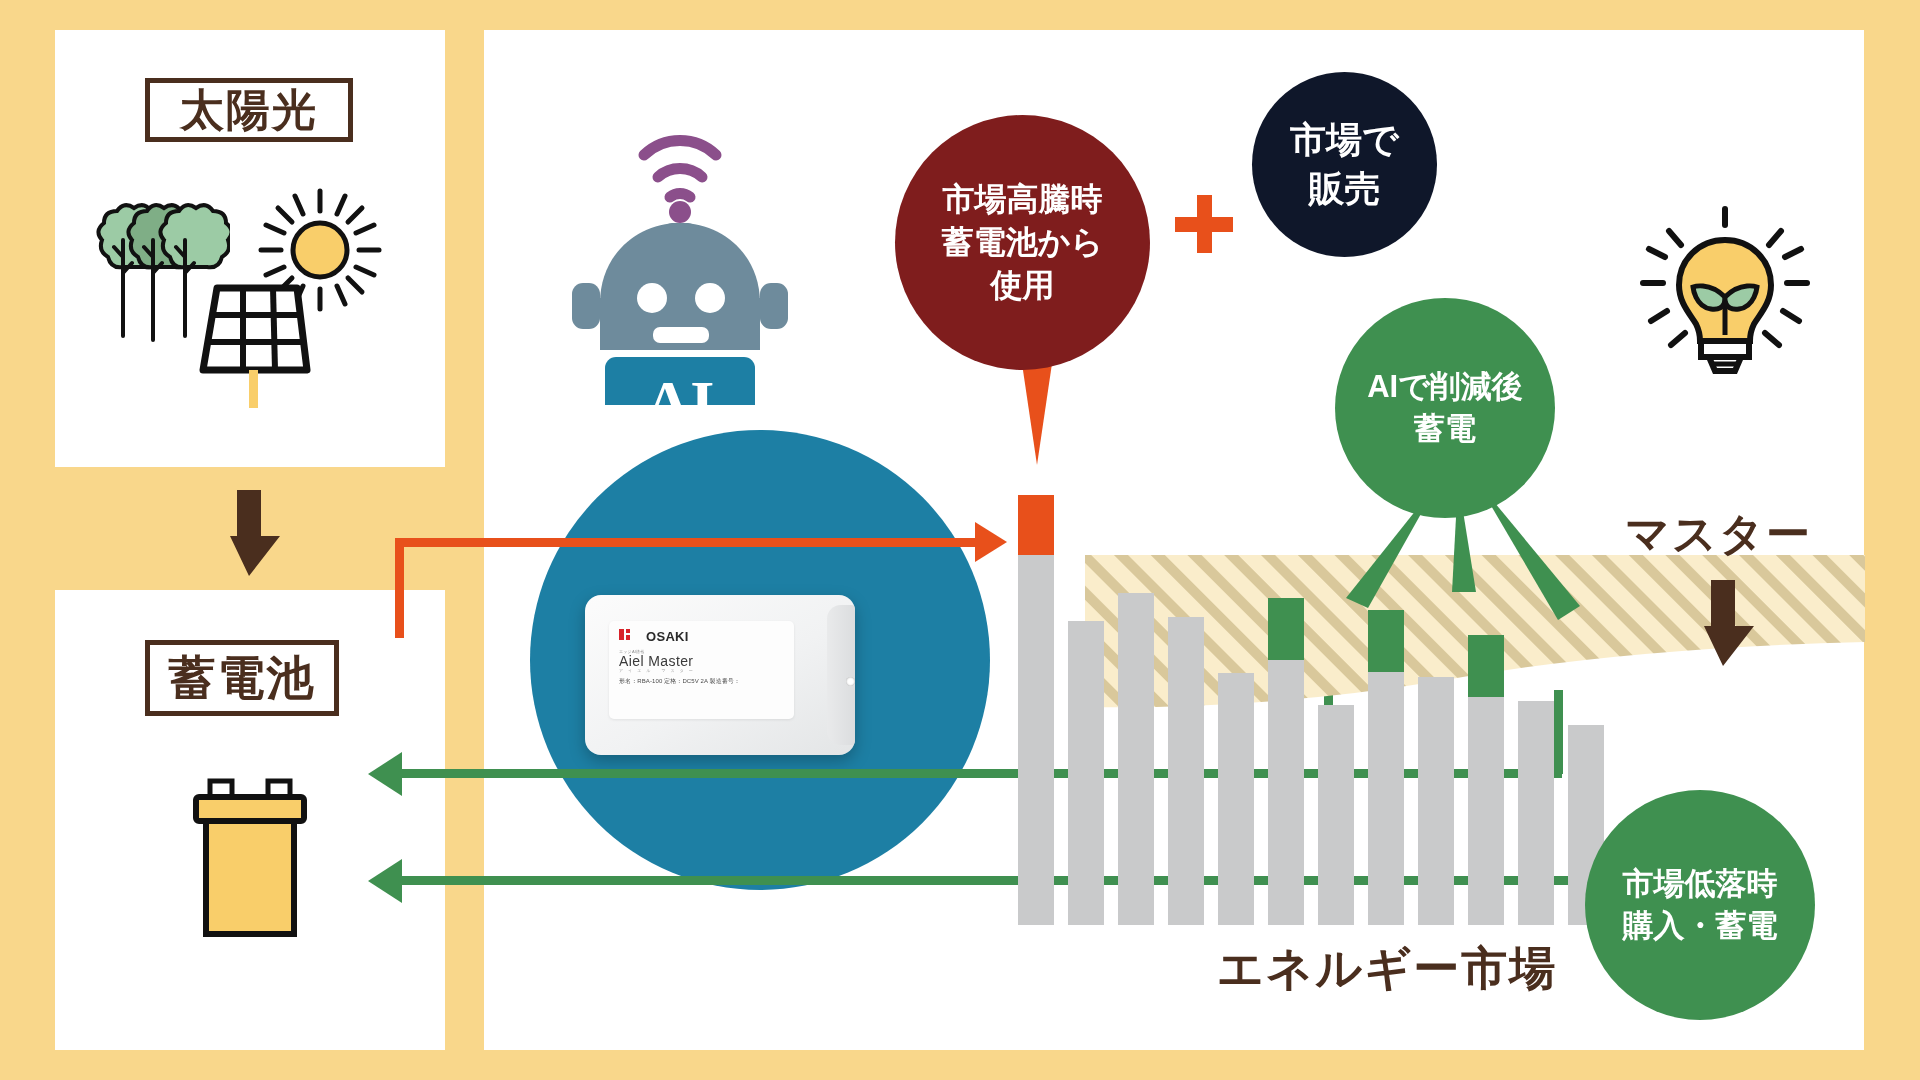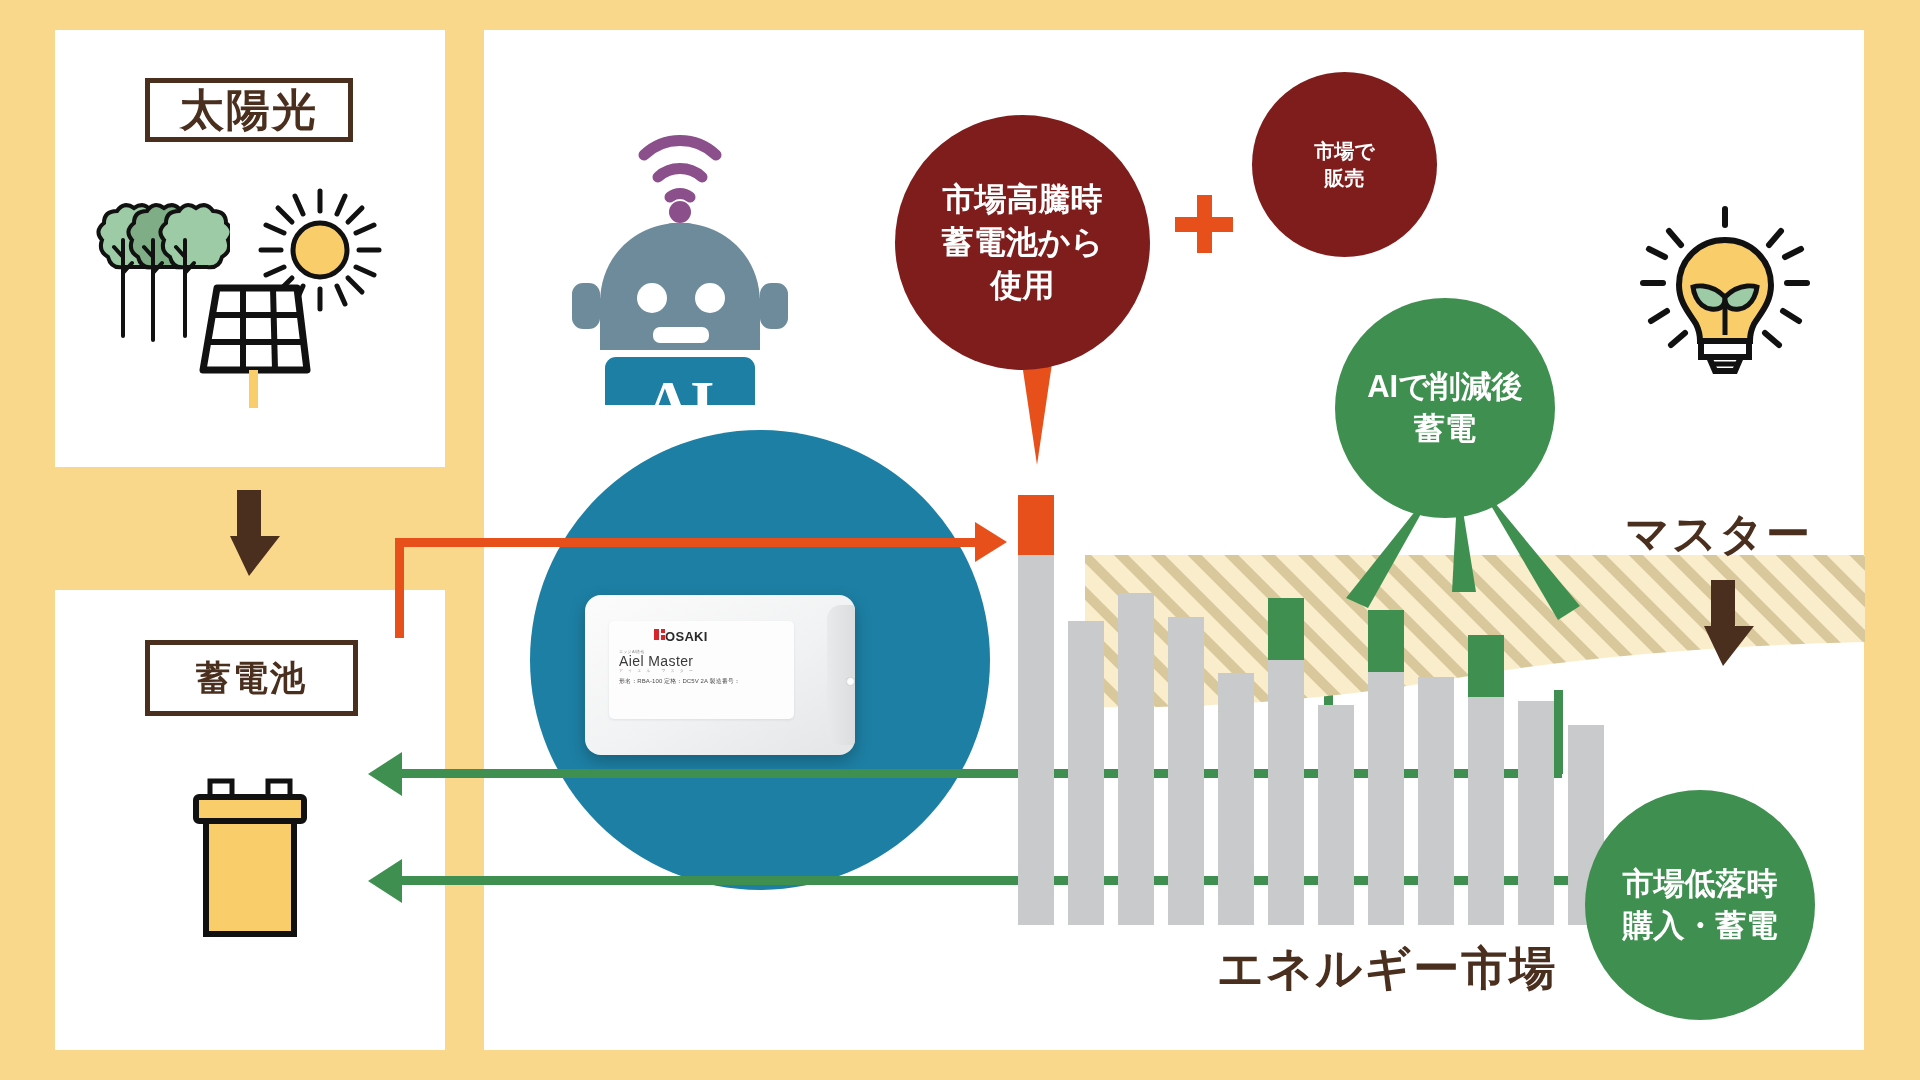--- a/index.html
+++ b/index.html
@@ -23,21 +23,21 @@
     position:absolute;
     border:5px solid #4A2E1E;
     background:#fff;
     color:#4A2E1E;
     font-weight:bold;
     display:flex;align-items:center;justify-content:center;
     letter-spacing:2px;
     box-sizing:border-box;
   }
   #label-solar{left:145px;top:78px;width:208px;height:64px;font-size:44px;}
-  #label-battery{left:145px;top:640px;width:213px;height:76px;font-size:35px;}
+  #label-battery{left:145px;top:640px;width:194px;height:76px;font-size:47px;}
   #label-ai-control{left:1635px;top:78px;width:208px;height:76px;font-size:44px;}
 
   
   .brownhead{
     position:absolute;color:#4A2E1E;font-weight:bold;
     letter-spacing:2px;white-space:nowrap;
   }
   #label-power-reduction{left:1625px;top:505px;font-size:44px;}
   #label-energy-market{left:1175px;top:938px;font-size:46px;margin-left:42px;}
 
@@ -76,21 +76,21 @@
   #device-led{
     position:absolute;right:10px;top:72px;width:9px;height:9px;border-radius:50%;
     background:#fff;box-shadow:0 0 2px rgba(0,0,0,.4) inset;
   }
   #device-label{
     position:absolute;left:24px;top:26px;width:185px;height:98px;
     background:#FDFDFD;border-radius:5px;
     box-shadow:0 1px 3px rgba(0,0,0,.08);
     padding:8px 10px;box-sizing:border-box;
   }
-  .brandrow{display:flex;gap:0;margin-left:35px;}
+  .brandrow{display:flex;gap:16px;}
   .brandmark{width:11px;height:11px;position:relative;}
   .brandmark i{position:absolute;background:#D8232A;display:block;}
   .brandmark i:nth-child(1){left:0;top:0;width:5px;height:11px;}
   .brandmark i:nth-child(2){left:7px;top:0;width:4px;height:4px;}
   .brandmark i:nth-child(3){left:7px;top:6px;width:4px;height:5px;}
   #device-brand{font-size:13px;font-weight:bold;color:#2A2A2A;letter-spacing:.3px;}
   #device-kana{font-size:4px;color:#8A8A8A;margin-top:5px;letter-spacing:.2px;}
   #device-model{font-size:14px;color:#3A3A3A;margin-top:-1px;letter-spacing:.4px;font-weight:300;}
   #device-ruby{font-size:4px;color:#9A9A9A;letter-spacing:5px;margin-top:-1px;}
   #device-spec{font-size:6px;color:#4A4A4A;margin-top:4px;letter-spacing:.1px;}
@@ -99,21 +99,21 @@
   .bubble{
     position:absolute;border-radius:50%;
     display:flex;align-items:center;justify-content:center;
     text-align:center;color:#fff;font-weight:bold;line-height:1.35;
     white-space:pre-line;
   }
   #bubble-peak{left:895px;top:115px;width:255px;height:255px;background:#7f1d1d;font-size:32px;}
   #bubble-peak-tail{position:absolute;left:1020px;top:350px;width:0;height:0;
     border-left:17px solid transparent;border-right:17px solid transparent;
     border-top:115px solid #E8501B;}
-  #bubble-sell{left:1252px;top:72px;width:185px;height:185px;background:#7f1d1d;font-size:20px;}
+  #bubble-sell{left:1252px;top:72px;width:185px;height:185px;background:#0f172a;font-size:36px;}
   #plus-sign{position:absolute;left:1175px;top:195px;width:58px;height:58px;}
   #plus-sign i{position:absolute;background:#E8501B;}
   #plus-sign i:nth-child(1){left:0;top:22px;width:58px;height:15px;}
   #plus-sign i:nth-child(2){left:22px;top:0;width:15px;height:58px;}
 
   #bubble-store{left:1335px;top:298px;width:220px;height:220px;background:#3F9050;font-size:31px;}
   #bubble-buy{left:1585px;top:790px;width:230px;height:230px;background:#3F9050;font-size:31px;}
 
   
   #hatch-band{position:absolute;left:1085px;top:555px;width:780px;height:155px;}

